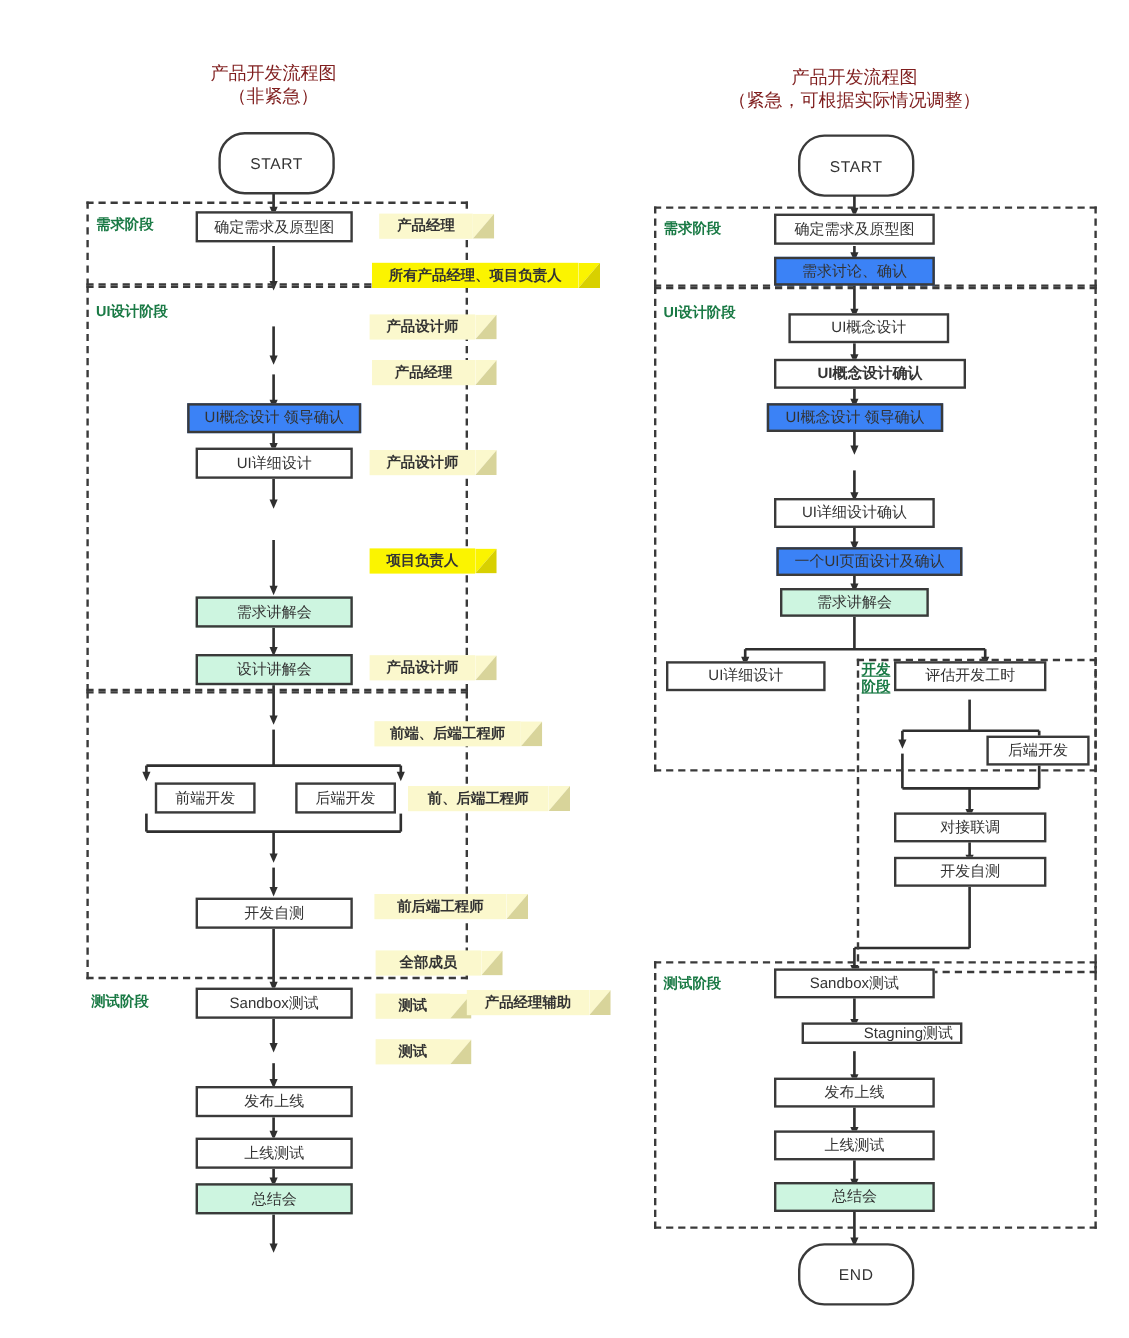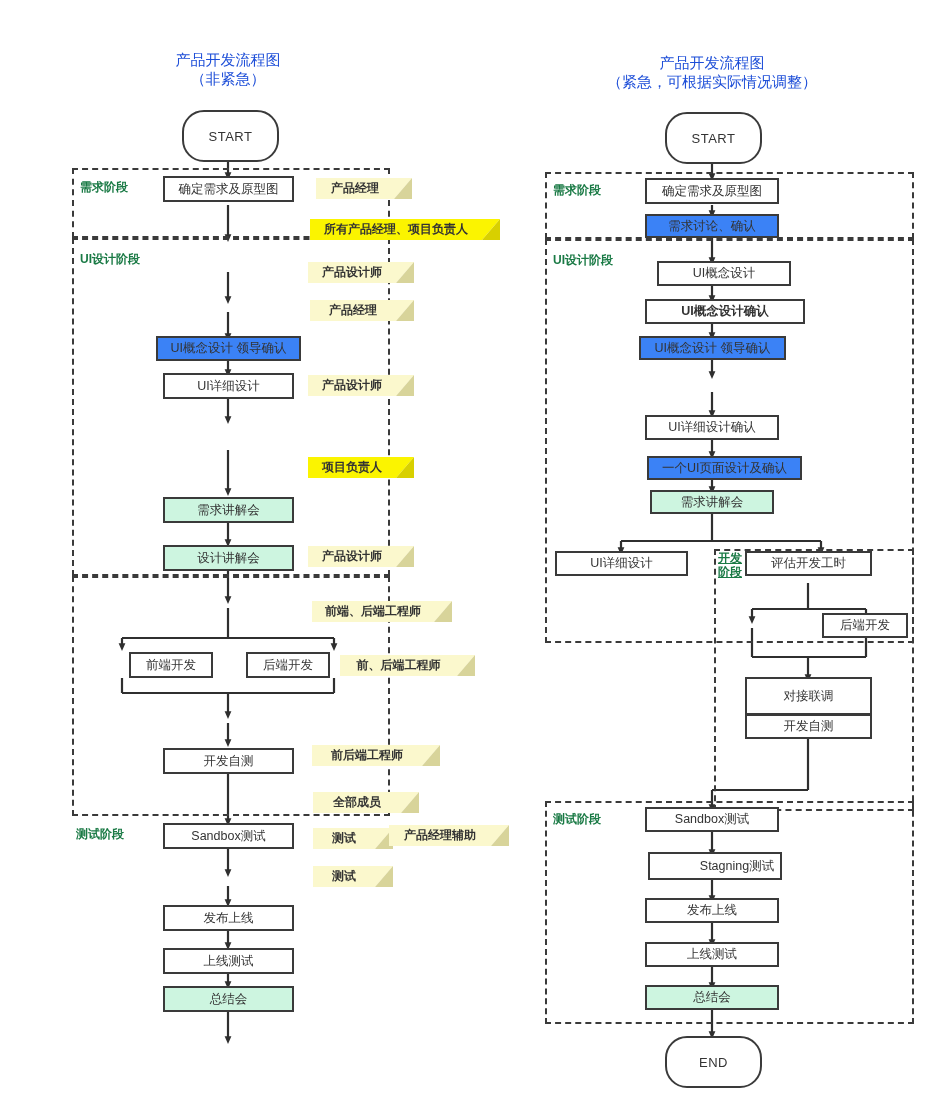--- a/index.html
+++ b/index.html
@@ -7,22 +7,22 @@
     font-family:"Liberation Sans","DejaVu Sans",sans-serif;
     width:941px;height:1115px;position:relative;overflow:hidden;
     color:#333333;
   }
   #canvas{position:absolute;left:0;top:0;width:941px;height:1115px;}
   .layer{position:absolute;left:0;top:0;width:941px;height:1115px;}
   svg.layer{pointer-events:none;}
 
   
   .title{
-    position:absolute;text-align:center;font-size:15px;color:#1d4ed8;
-    line-height:19px;white-space:nowrap;font-family:Liberation Mono, monospace;
+    position:absolute;text-align:center;font-size:15px;color:#7f1d1d;
+    line-height:19px;white-space:nowrap;
   }
 
   
   .term{
     position:absolute;border:2px solid #3a3a3a;border-radius:22px;
     background:#fff;display:flex;align-items:center;justify-content:center;
     font-size:13px;color:#333;letter-spacing:.5px;
   }
 
   
@@ -360,30 +360,30 @@
   </div>
   <div class="node" style="left:555px;top:551px;width:133px;height:25px;">
     <span>UI详细设计</span>
   </div>
   <div class="node" style="left:745px;top:551px;width:127px;height:25px;">
     <span>评估开发工时</span>
   </div>
   <div class="node" style="left:822px;top:613px;width:86px;height:25px;">
     <span>后端开发</span>
   </div>
-  <div class="node" style="left:745px;top:677px;width:127px;height:38px;">
+  <div class="node" style="left:745px;top:677px;width:127px;height:25px;">
     <span>对接联调</span>
   </div>
   <div class="node" style="left:745px;top:714px;width:127px;height:25px;">
     <span>开发自测</span>
   </div>
   <div class="node" style="left:645px;top:807px;width:134px;height:25px;">
     <span>Sandbox测试</span>
   </div>
-  <div class="node" style="left:648px;top:852px;width:134px;height:28px;padding-left:44px;">
+  <div class="node" style="left:668px;top:852px;width:134px;height:18px;padding-left:44px;">
     <span>Stagning测试</span>
   </div>
   <div class="node" style="left:645px;top:898px;width:134px;height:25px;">
     <span>发布上线</span>
   </div>
   <div class="node" style="left:645px;top:942px;width:134px;height:25px;">
     <span>上线测试</span>
   </div>
   <div class="node mint" style="left:645px;top:985px;width:134px;height:25px;">
     <span>总结会</span>

